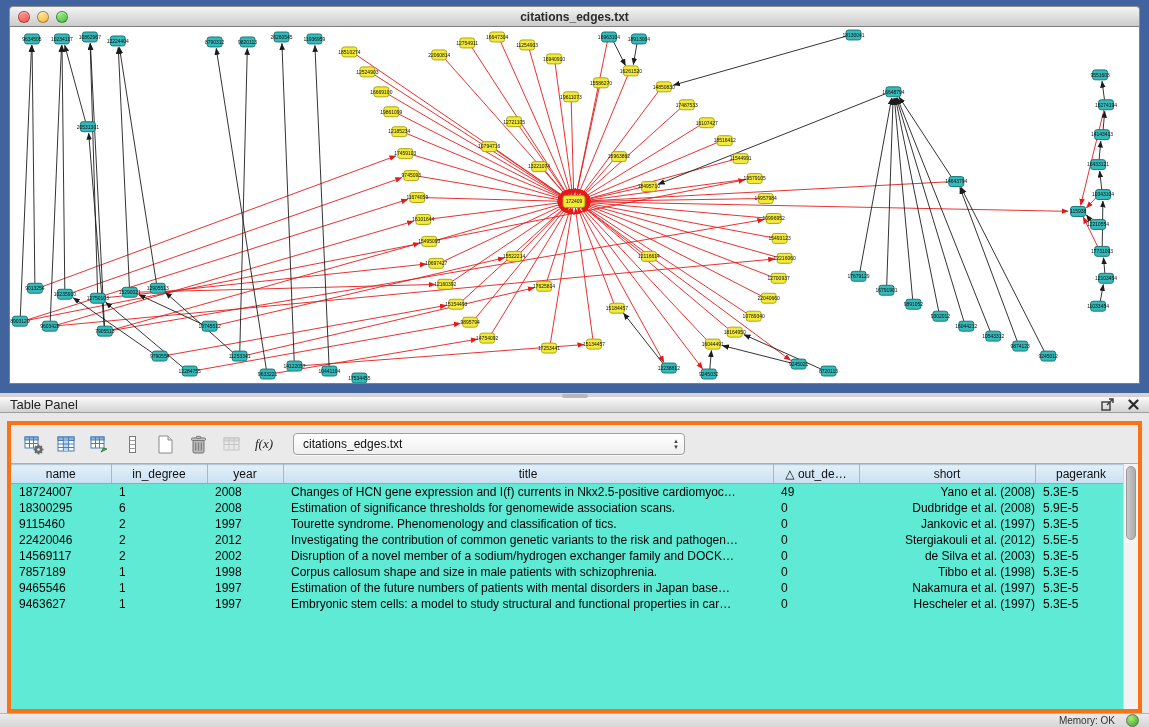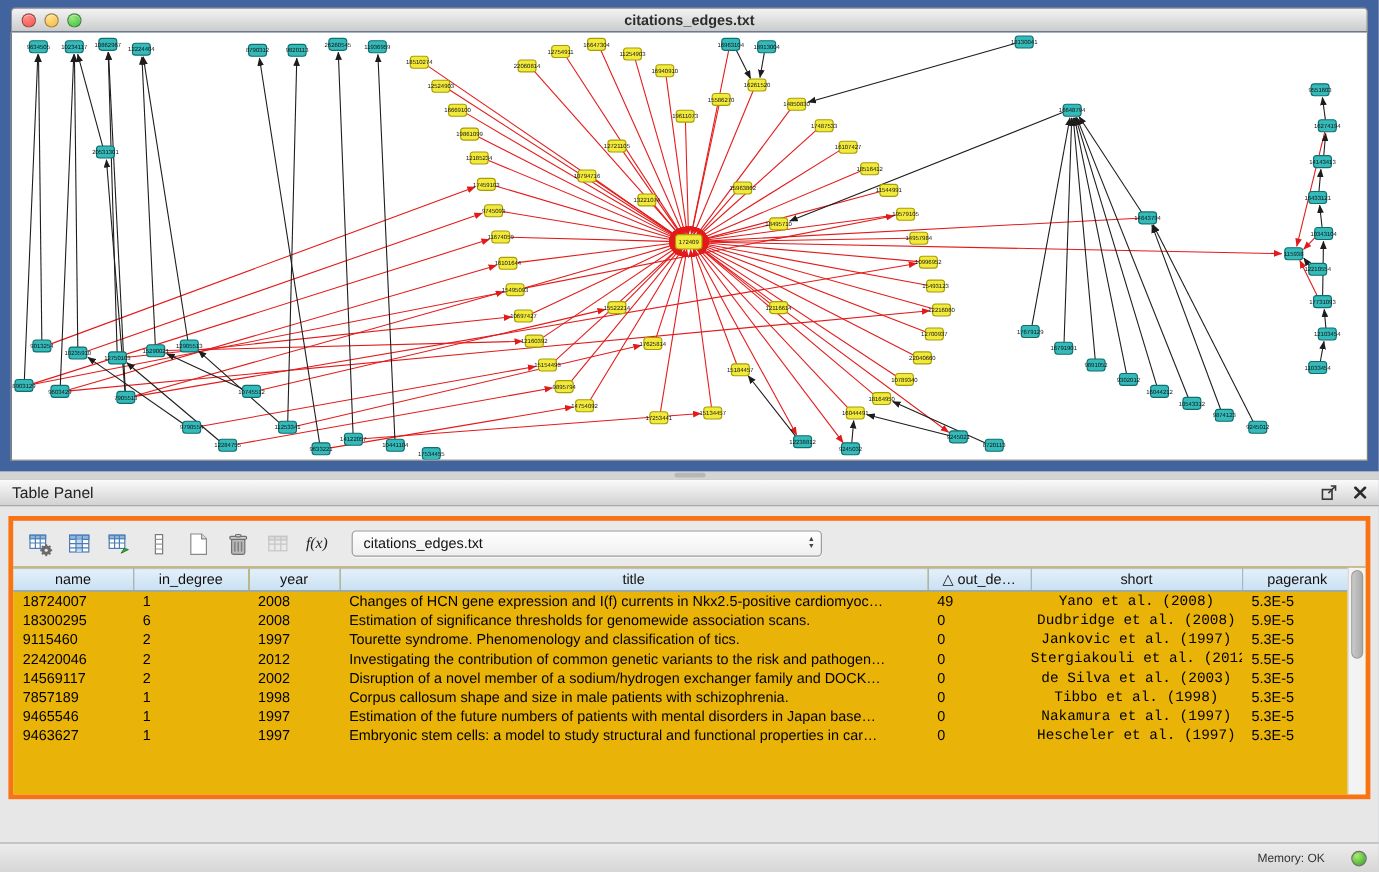--- a/index.html
+++ b/index.html
@@ -46,50 +46,50 @@
   .tbtn svg { display:block; }
   .fx { font-size:13px; font-style:italic; font-family:"Liberation Serif", serif; color:#222; }
   .combo { margin-left:10px; width:392px; height:22px; border:1px solid #9f9f9f;
     border-radius:4px; background:linear-gradient(#ffffff,#efefef);
     display:flex; align-items:center; font-size:12px; color:#111; padding-left:9px;
     position:relative; box-shadow:0 1px 0 rgba(255,255,255,.7); }
   .combo .arrows { position:absolute; right:5px; top:0; bottom:0; display:flex;
     flex-direction:column; justify-content:center; line-height:6px; font-size:6px;
     color:#444; text-align:center; }
 
-  .table-wrap { position:relative; background:#eab308; border-top:1px solid #b0b0b0;
-    height:190px; overflow:hidden; }
+  .table-wrap { position:relative; background:#5eead4; border-top:1px solid #b0b0b0;
+    height:246px; overflow:hidden; }
   table { width:calc(100% - 15px); border-collapse:collapse; table-layout:fixed; }
   th { height:19px; background:linear-gradient(#e3f0fa,#c9e0f2);
     border-right:1px solid #9fb9cf; border-bottom:1px solid #8fa9c0; border-top:1px solid #b6cad9;
     font-size:12px; font-weight:normal; color:#111; text-align:center; overflow:hidden;
     white-space:nowrap; }
   td { height:16px; font-size:12px; color:#000; padding:0 4px 0 8px; white-space:nowrap;
     overflow:hidden; }
-  td.ctr { text-align:center; padding:0;font-family:Liberation Mono, monospace; }
+  td.ctr { text-align:right; padding:0; }
   .col-0{width:100px}.col-1{width:96px}.col-2{width:76px}.col-3{width:490px}
   .col-4{width:86px}.col-5{width:176px}.col-6{width:92px}
   .vscroll { position:absolute; top:0; right:0; bottom:0; width:15px; background:#f3f3f3;
     border-left:1px solid #d5d5d5; }
   .vthumb { position:absolute; top:2px; left:2px; width:10px; height:74px; border-radius:5px;
     background:linear-gradient(90deg,#c9c9c9,#ababab); border:1px solid #9a9a9a; }
 
   .tabs-row { height:30px; display:flex; align-items:center; justify-content:center;
     background:#e2e2e2; border-top:1px solid #c2c2c2; }
   .seg { display:inline-flex; border:1px solid #8a8a8a; border-radius:5px; overflow:hidden;
     box-shadow:0 1px 1px rgba(0,0,0,.15); }
   .tab { padding:3px 13px; font-size:12px; color:#111;
     background:linear-gradient(#fdfdfd,#d9d9d9); border-left:1px solid #9a9a9a; }
   .tab:first-child { border-left:none; }
   .tab.active { background:linear-gradient(#7d7d7d,#636363); color:#fff; }
 
   
   .status-bar { height:25px; background:linear-gradient(#ececec,#d6d6d6);
     border-top:1px solid #b4b4b4; display:flex; align-items:center;
-    justify-content:flex-end; padding:0 10px; gap:22px; }
+    justify-content:flex-end; padding:0 10px; gap:11px; }
   .status-label { font-size:10px; color:#333; }
   .orb { width:13px; height:13px; border-radius:50%; border:1px solid #6f6f6f;
     background:radial-gradient(circle at 35% 30%, #a9ef6f, #2f9e22); }
 </style>
 </head>
 <body>
 
 <div class="page">
 
   <div class="network-window">

